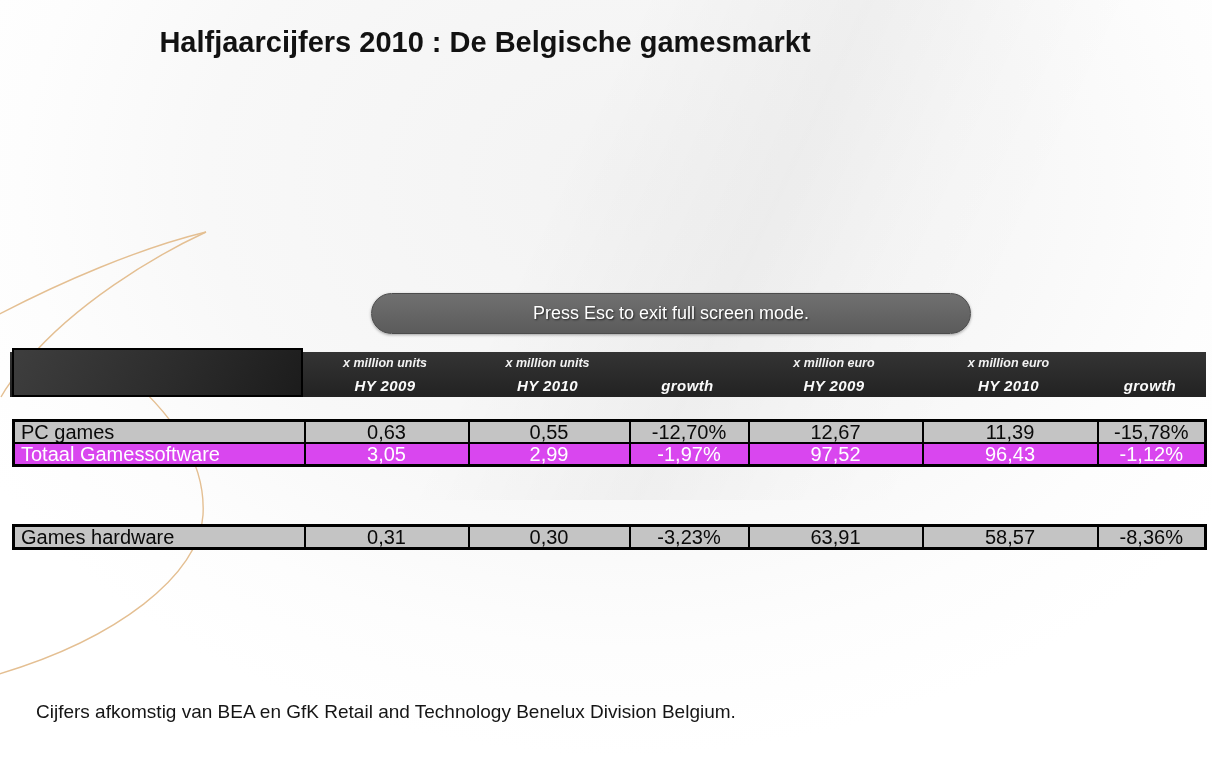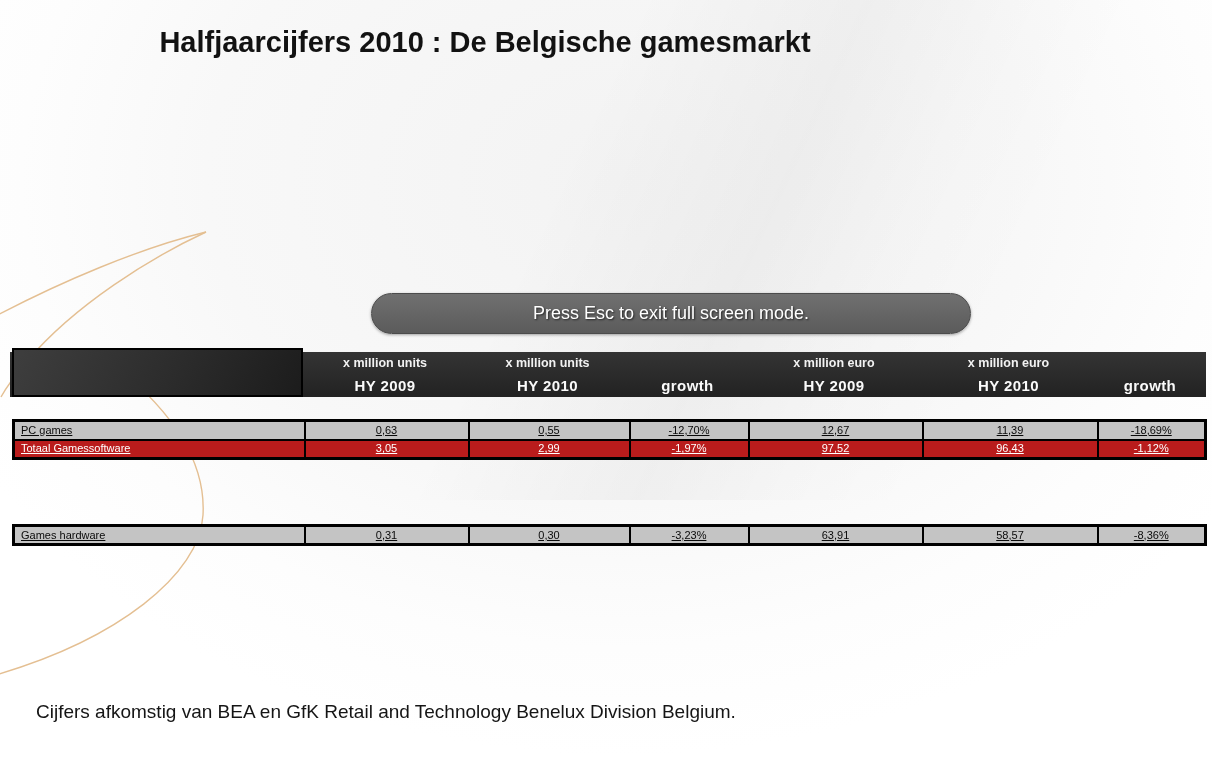--- a/index.html
+++ b/index.html
@@ -30,38 +30,38 @@
     box-shadow: 0 1px 3px rgba(0,0,0,0.35); }
   .toast span { color:#fff; font-size:18px; text-shadow: 1px 1px 2px rgba(0,0,0,0.65); }
 
   
   .header-bar { position:absolute; left:10px; top:352px; width:1196px; height:45px; z-index:2;
     background: linear-gradient(to bottom, #343434, #222222); }
   .hdr-box { position:absolute; left:2px; top:-4px; width:291px; height:49px;
     border:2px solid #000;
     background: linear-gradient(120deg, #3e3e3e 0%, #2c2c2c 55%, #1c1c1c 100%); }
   .hdr-col { position:absolute; top:0; height:47px; display:flex; flex-direction:column;
-    align-items:center; justify-content:space-between; padding:4px 0 5px; }
+    align-items:center; justify-content:space-between; padding:4px 0 5px;font-style:italic; }
   .hdr-unit { display:block; height:14px; line-height:14px; font-size:12.5px; font-weight:700; color:#f2f2f2; }
   .hdr-period { display:block; font-size:15px; font-weight:700; color:#fafafa; letter-spacing:0.4px; }
   .hc1 { left:293px; width:164px; } .hc2 { left:457px; width:161px; }
   .hc3 { left:618px; width:119px; } .hc4 { left:737px; width:174px; }
   .hc5 { left:911px; width:175px; } .hc6 { left:1086px; width:108px; }
 
   
   table.data { position:absolute; left:12px; width:1192px; z-index:2;
     border-collapse:collapse; table-layout:fixed; background:#c4c4c4;
     border:3px solid #000; }
   table.software { top:419px; }
   table.hardware { top:524px; }
   table.data td { border:2px solid #000; height:19px; padding:0 4px;
-    font-size:11px; color:#0a0a0a; text-align:center; line-height:1;
-    background:#c4c4c4; white-space:nowrap; overflow:hidden;text-decoration:underline; }
+    font-size:20px; color:#0a0a0a; text-align:center; line-height:1;
+    background:#c4c4c4; white-space:nowrap; overflow:hidden; }
   table.data td.label { text-align:left; padding-left:6px; }
-  tr.total td { background:#b91c1c; color:#ffffff; }
+  tr.total td { background:#d946ef; color:#ffffff; }
 
   
   .footer { position:absolute; left:36px; top:701px; z-index:3;
     font-size:19px; color:#151515; }
 </style>
 </head>
 <body>
 
 <div class="slide">
 
@@ -119,21 +119,21 @@
       <col style="width:108px">
     </colgroup>
     <tbody>
       <tr>
         <td class="label">PC games</td>
         <td>0,63</td>
         <td>0,55</td>
         <td>-12,70%</td>
         <td>12,67</td>
         <td>11,39</td>
-        <td>-18,69%</td>
+        <td>-15,78%</td>
       </tr>
       <tr class="total">
         <td class="label">Totaal Gamessoftware</td>
         <td>3,05</td>
         <td>2,99</td>
         <td>-1,97%</td>
         <td>97,52</td>
         <td>96,43</td>
         <td>-1,12%</td>
       </tr>

